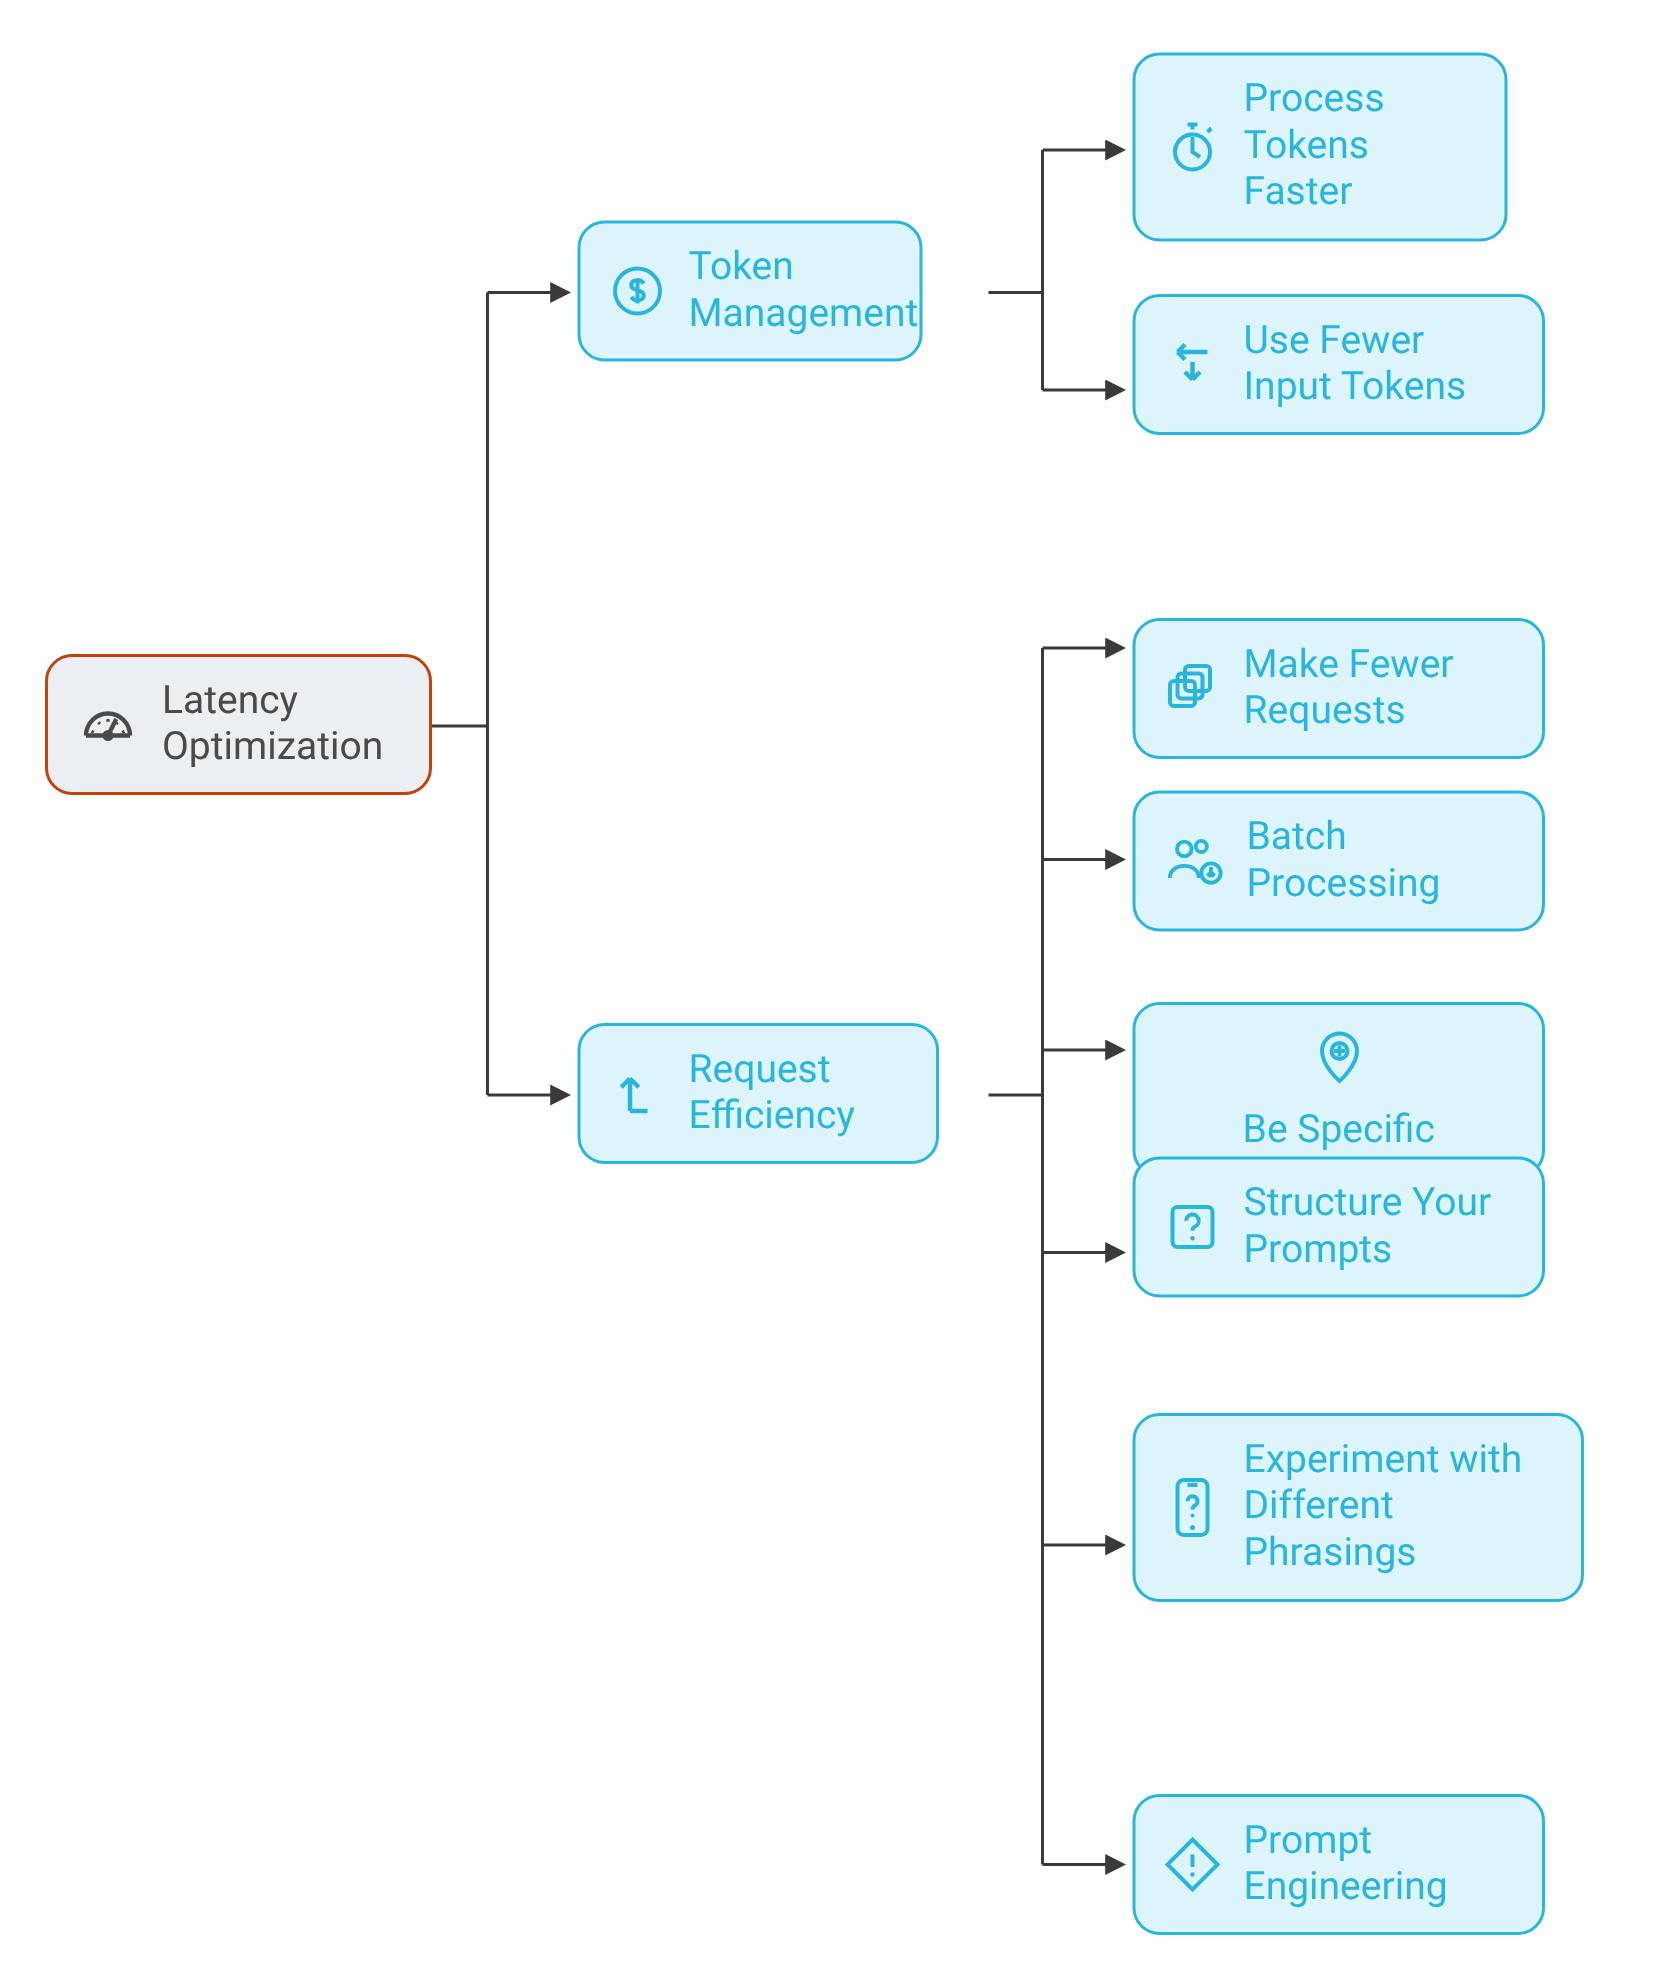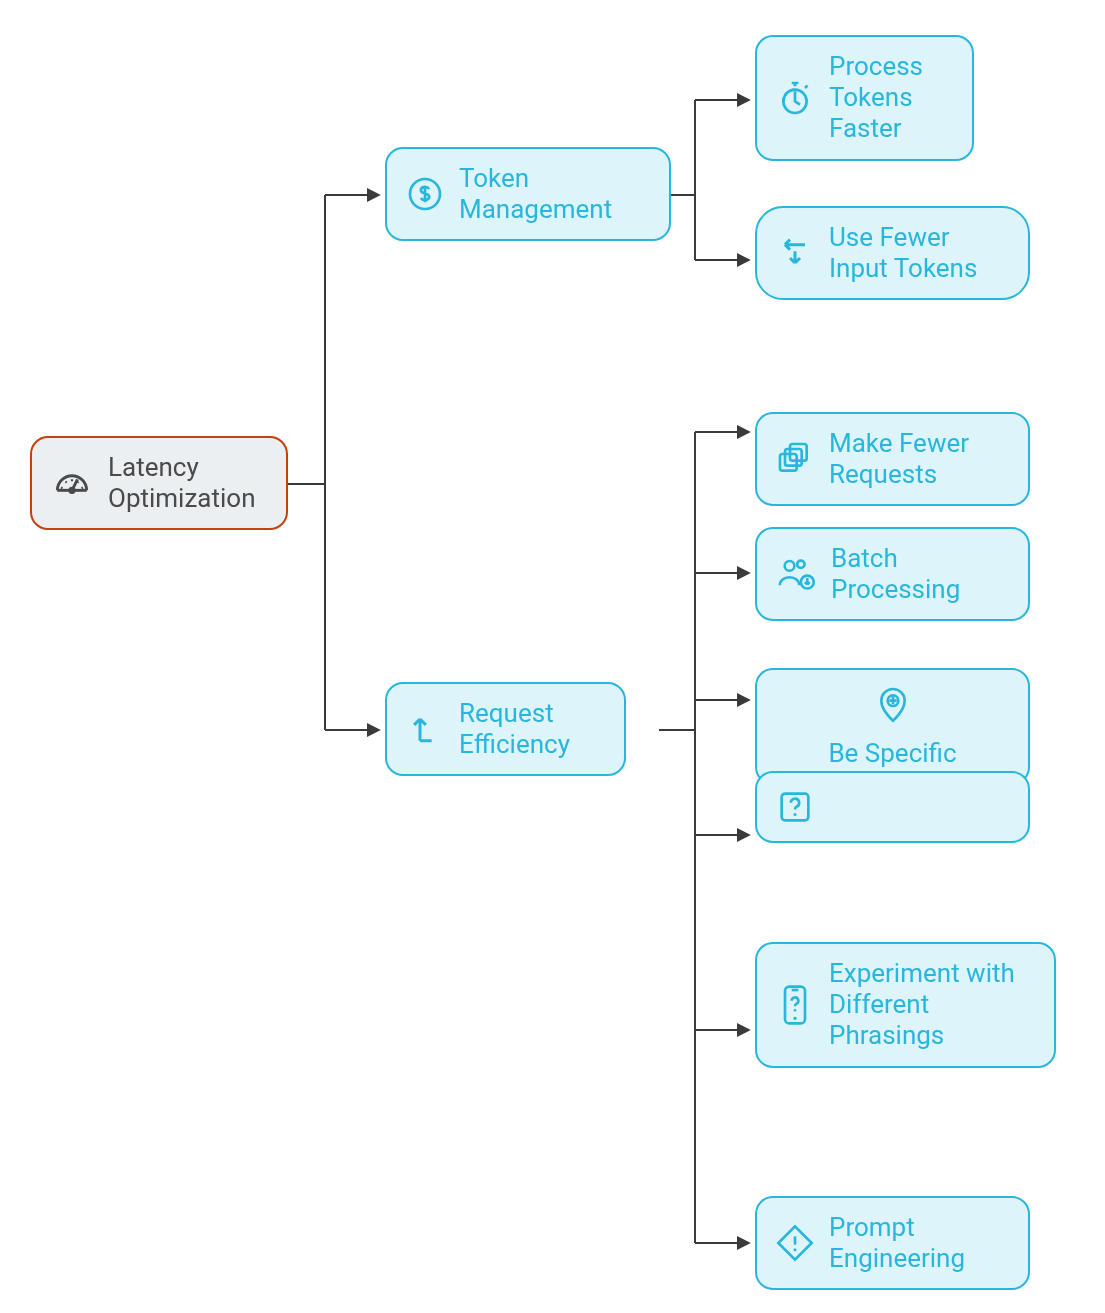--- a/index.html
+++ b/index.html
@@ -87,51 +87,51 @@
       <path d="M4 16a8 8 0 0 1 16 0"></path>
       <path d="M4 16h16"></path>
       <path d="M12 16 L15 10"></path>
       <circle cx="12" cy="16" r="1.2" fill="#4a4a4a"></circle>
       <path d="M6 14.5l.8.4 M8.5 11.2l.6.6 M12 10v1 M15.5 11.2l-.6.6 M18 14.5l-.8.4" stroke-width="1.2"></path>
     </svg>
   </span>
   <span class="label">Latency Optimization</span>
 </div>
 
-<div class="node cat" style="left:385px; top:147px; width:286px;justify-content:flex-end;">
+<div class="node cat" style="left:385px; top:147px; width:230px;">
   <span class="icon">
     <svg width="40" height="40" viewBox="0 0 24 24" fill="none" stroke="#28b6dd" stroke-width="1.6">
       <circle cx="12" cy="12" r="9"></circle>
       <path d="M12 7v10 M14.5 9c-.7-1-2-1.5-3-1.3-1.3.2-2 1-2 2 0 1.2 1 1.6 2.5 2s2.5.8 2.5 2c0 1-.8 1.8-2 2-1 .2-2.3-.3-3-1.3"></path>
     </svg>
   </span>
   <span class="label">Token Management</span>
 </div>
 
 <div class="node cat" style="left:385px; top:682px; width:241px;">
   <span class="icon">
     <svg width="40" height="40" viewBox="0 0 24 24" fill="none" stroke="#28b6dd" stroke-width="1.8">
       <path d="M9 19h7 M9 19V6 M9 6l-3.5 3.5 M9 6l3.5 3.5"></path>
     </svg>
   </span>
   <span class="label">Request Efficiency</span>
 </div>
 
-<div class="node leaf" style="left:755px; top:35px; width:219px;">
+<div class="node leaf" style="left:755px; top:35px; width:250px;">
   <span class="icon">
     <svg width="40" height="40" viewBox="0 0 24 24" fill="none" stroke="#28b6dd" stroke-width="1.6">
       <circle cx="12" cy="14" r="7"></circle>
       <path d="M12 8v6l3 2 M10 3h4 M12 3v2 M18 6l1.5-1.5" stroke-dasharray="0"></path>
       <path d="M5 14a7 7 0 0 1 7-7" stroke-dasharray="2 2"></path>
     </svg>
   </span>
   <span class="label">Process Tokens Faster</span>
 </div>
 
-<div class="node leaf" style="left:755px; top:206px; width:275px;border-radius:28px;">
+<div class="node leaf" style="left:755px; top:196px; width:275px;">
   <span class="icon">
     <svg width="40" height="40" viewBox="0 0 24 24" fill="none" stroke="#28b6dd" stroke-width="1.8">
       <path d="M18 7H6 M6 7l3-3 M6 7l3 3"></path>
       <path d="M12 11v7 M12 18l-3-3 M12 18l3-3"></path>
     </svg>
   </span>
   <span class="label">Use Fewer Input Tokens</span>
 </div>
 
 <div class="node leaf" style="left:755px; top:386px; width:275px;margin-top:26px;">
@@ -170,20 +170,21 @@
 </div>
 
 <div class="node leaf" style="left:755px; top:771px; width:275px;">
   <span class="icon">
     <svg width="40" height="40" viewBox="0 0 24 24" fill="none" stroke="#28b6dd" stroke-width="1.6">
       <rect x="4" y="4" width="16" height="16" rx="2"></rect>
       <path d="M9.5 9.5a2.5 2.5 0 1 1 3.5 2.3c-.8.4-1 1-1 1.7"></path>
       <circle cx="12" cy="16.5" r="0.9" fill="#28b6dd" stroke="none"></circle>
     </svg>
   </span>
+  <span class="label">Structure Your Prompts</span>
 </div>
 
 <div class="node leaf" style="left:755px; top:942px; width:301px;">
   <span class="icon">
     <svg width="40" height="44" viewBox="0 0 24 26" fill="none" stroke="#28b6dd" stroke-width="1.6">
       <rect x="6" y="2" width="12" height="22" rx="2.5"></rect>
       <path d="M10 4h4"></path>
       <circle cx="12" cy="21" r="1" fill="#28b6dd" stroke="none"></circle>
       <path d="M10 10.5a2 2 0 1 1 2.8 1.8c-.7.4-.8.9-.8 1.5"></path>
       <circle cx="12" cy="16.2" r="0.8" fill="#28b6dd" stroke="none"></circle>

